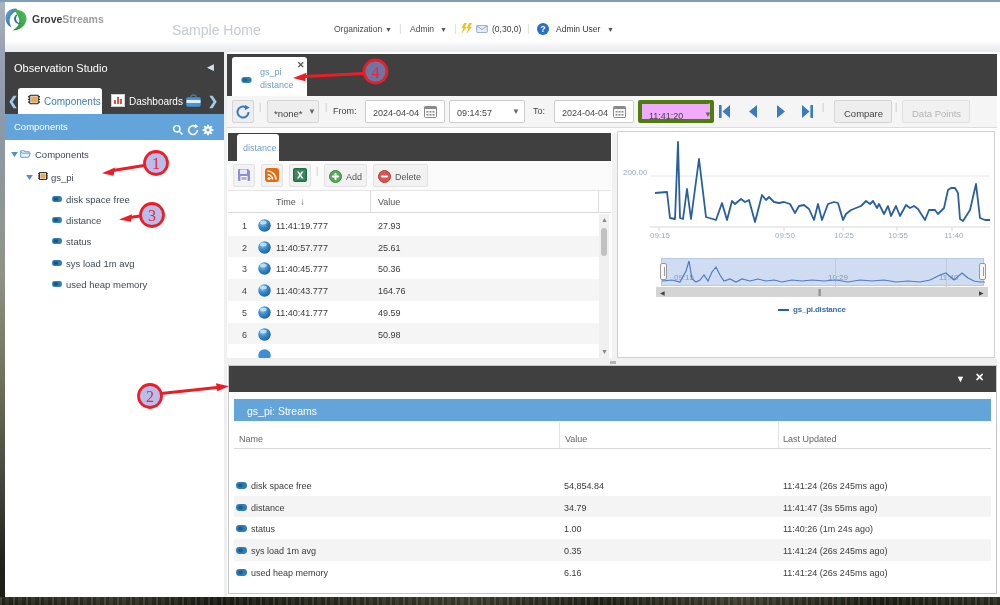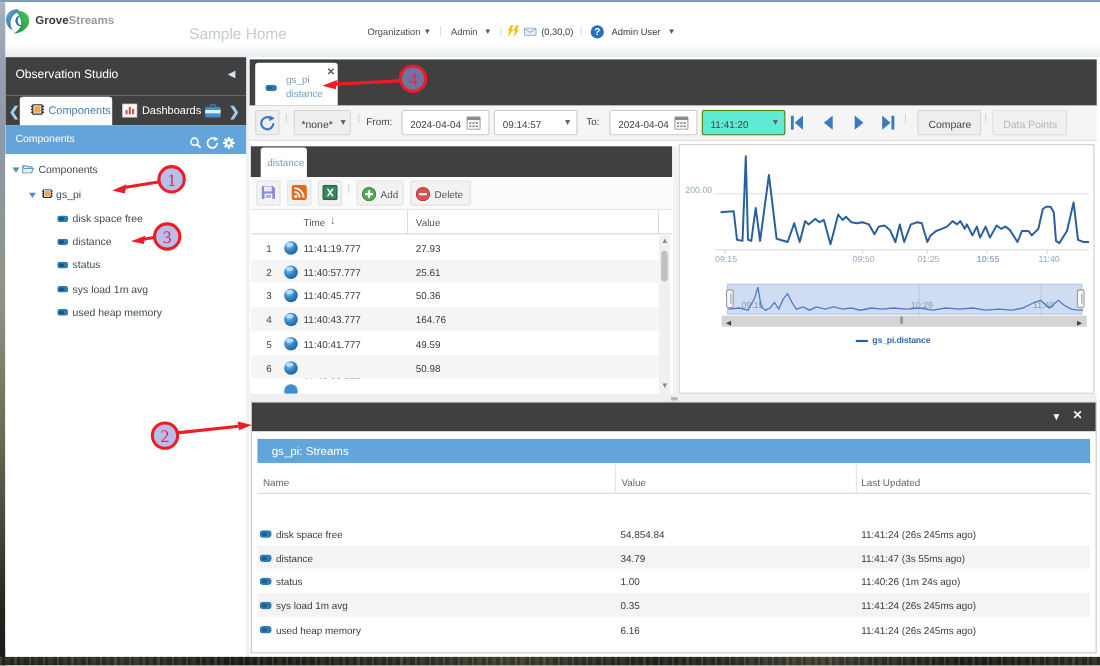--- a/index.html
+++ b/index.html
@@ -246,21 +246,21 @@
           <rect x="0.5" y="1.5" width="12" height="2.6" fill="#8a8a8a"></rect>
           <g fill="#8a8a8a">
             <rect x="2.5" y="6" width="2" height="1.6"></rect>
             <rect x="5.5" y="6" width="2" height="1.6"></rect>
             <rect x="8.5" y="6" width="2" height="1.6"></rect>
             <rect x="2.5" y="9" width="2" height="1.6"></rect>
             <rect x="5.5" y="9" width="2" height="1.6"></rect>
             <rect x="8.5" y="9" width="2" height="1.6"></rect>
           </g>
         </svg>
-    <div class="abs" style="left:411px;top:4px;width:76px;height:23px;background:#5eead4;border:1px solid #4d7c0f;border-radius:2px;">
+    <div class="abs" style="left:411px;top:4px;width:76px;height:23px;background:#f0abfc;border:4px solid #4d7c0f;border-radius:2px;">
       <div class="abs" style="left:7px;top:7px;">11:41:20</div>
       <div class="abs" style="left:62px;top:6px;font-size:8px;color:#666;">▼</div>
     </div>
     <div class="abs" style="left:481px;top:6px;color:#c9c9c9;">|</div>
     <svg class="abs" style="left:491px;top:9px;" width="14" height="13" viewBox="0 0 14 13">
           <rect x="1" y="0" width="2.6" height="13" fill="#3a7abf"></rect>
           <path d="M12 0 L12 13 L4.5 6.5 Z" fill="#3a7abf"></path>
         </svg>
     <svg class="abs" style="left:521px;top:9px;" width="10" height="13" viewBox="0 0 10 13">
           <path d="M9 0 L9 13 L1 6.5 Z" fill="#3a7abf"></path>
@@ -460,22 +460,22 @@
             <line x1="41" y1="95" x2="41" y2="99"></line>
             <line x1="166" y1="95" x2="166" y2="99"></line>
             <line x1="225" y1="95" x2="225" y2="99"></line>
             <line x1="279" y1="95" x2="279" y2="99"></line>
             <line x1="334" y1="95" x2="334" y2="99"></line>
           </g>
       <polyline fill="none" stroke="#2a5f9e" stroke-width="1.8" stroke-linejoin="round" points="37,61 49,60 52,86 57,87 60,10 62,86 65,87 69,57 73,87 81,27 88,85 98,88 104,71 109,88 114,69 117,72 123,67 127,70 131,68 137,90 144,63 148,68 151,65 156,70 161,71 166,70 172,72 177,81 181,74 186,73 191,77 196,88 200,72 204,88 210,72 216,70 220,71 225,88 228,82 233,78 238,76 243,74 248,69 252,72 255,69 259,76 261,72 266,82 270,74 273,84 278,74 282,84 288,73 292,76 296,74 300,77 307,88 311,78 317,78 320,82 326,76 330,58 333,56 337,56 340,61 342,87 345,89 352,78 358,52 362,86 367,88 372,88"></polyline>
     </svg>
     <div class="abs" style="left:32px;top:99px;font-size:8px;color:#9aaabf;">09:15</div>
     <div class="abs" style="left:157px;top:99px;font-size:8px;color:#9aaabf;">09:50</div>
-    <div class="abs" style="left:216px;top:99px;font-size:8px;color:#9aaabf;">01:25</div>
-    <div class="abs" style="left:270px;top:99px;font-size:8px;color:#9aaabf;font-weight:bold;">10:55</div>
+    <div class="abs" style="left:216px;top:99px;font-size:8px;color:#9aaabf;">10:25</div>
+    <div class="abs" style="left:270px;top:99px;font-size:8px;color:#9aaabf;">10:55</div>
     <div class="abs" style="left:326px;top:99px;font-size:8px;color:#9aaabf;">11:40</div>
 
     <div class="abs" style="left:43px;top:126px;width:323px;height:28px;background:#cfdcf1;border:1px solid #b9c9e4;">
       <div class="abs" style="left:12px;top:14px;font-size:8px;color:#8a99ac;">09:15</div>
       <div class="abs" style="left:166px;top:14px;font-size:8px;color:#8a99ac;">10:29</div>
       <div class="abs" style="left:277px;top:14px;font-size:8px;color:#8a99ac;">11:40</div>
       <div class="abs" style="left:173px;top:0;width:1px;height:28px;background:#bccadf;"></div>
       <div class="abs" style="left:284px;top:0;width:1px;height:28px;background:#bccadf;"></div>
       <svg class="abs" style="left:0;top:0;" width="323" height="28" viewBox="0 0 323 28">
         <polyline fill="none" stroke="#4d7cc7" stroke-width="1.2" points="0,22 10,21 18,23 24,12 27,2 30,20 34,23 38,21 42,16 46,22 50,13 54,8 58,16 62,22 68,20 74,23 80,20 88,22 96,20 104,22 112,21 120,23 130,21 140,22 150,21 162,22 174,21 186,23 198,21 210,22 222,21 234,23 246,22 258,23 268,21 278,16 284,14 292,21 300,14 306,19 312,22 318,23 323,23"></polyline>

